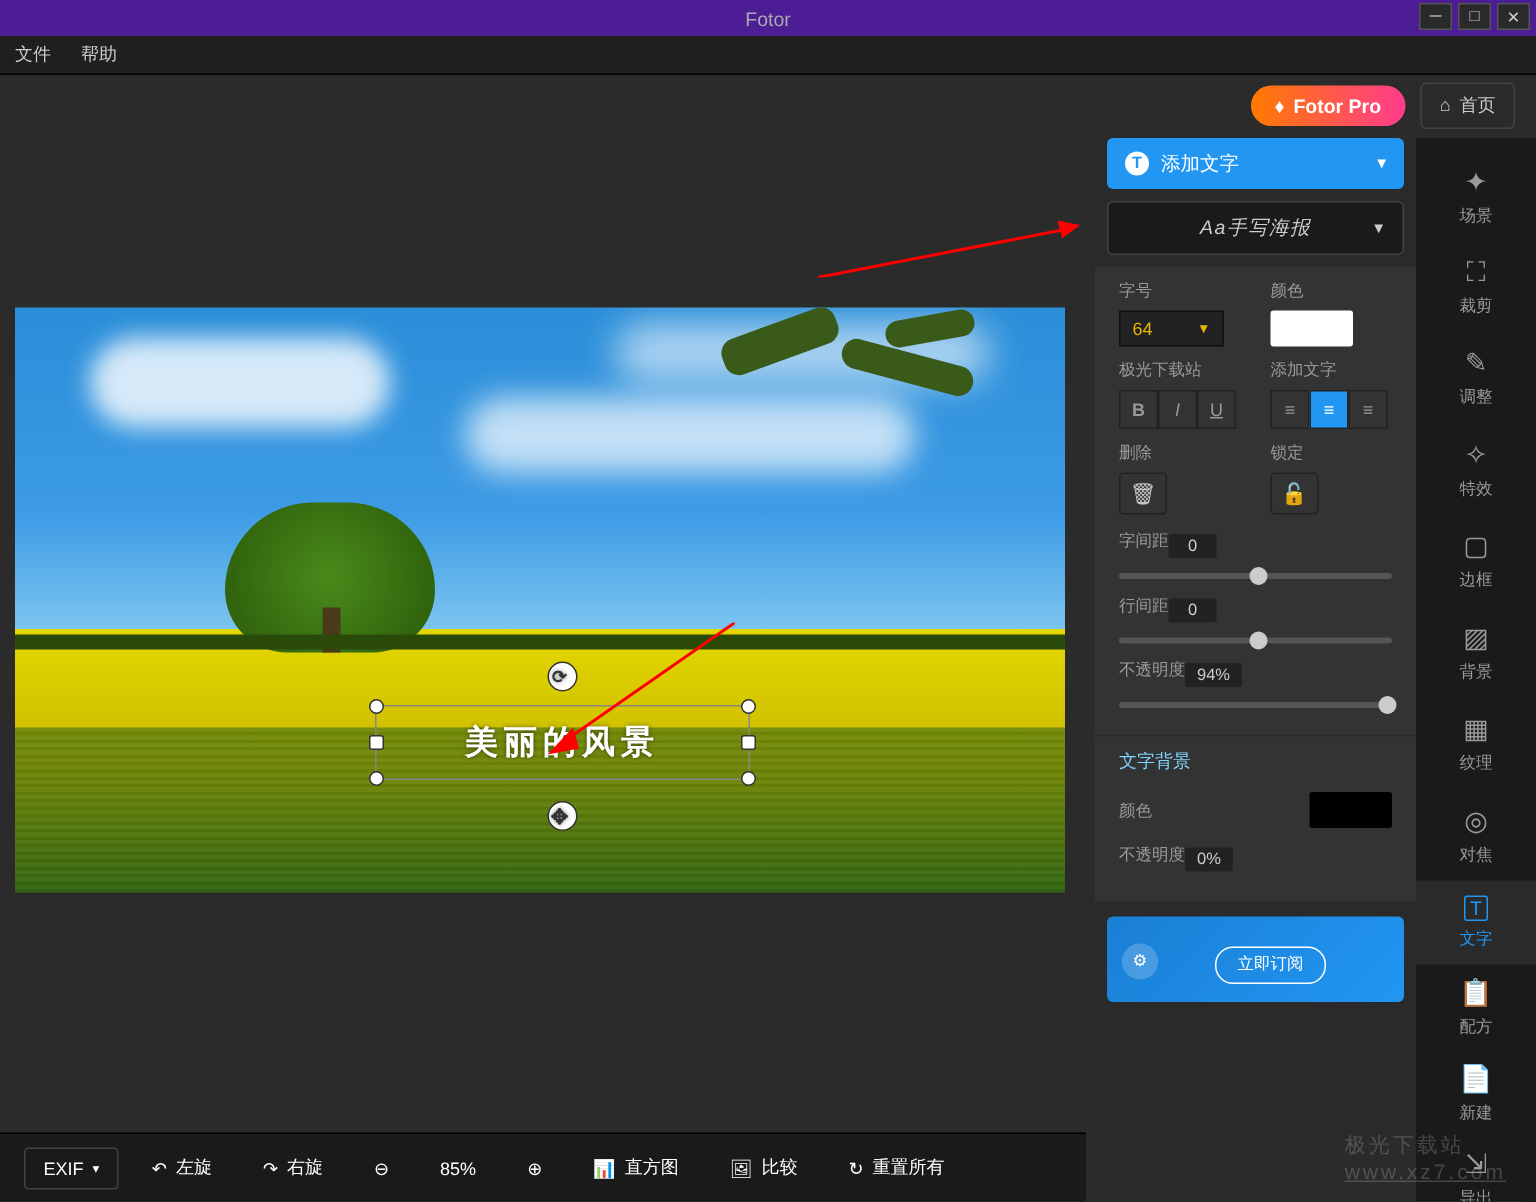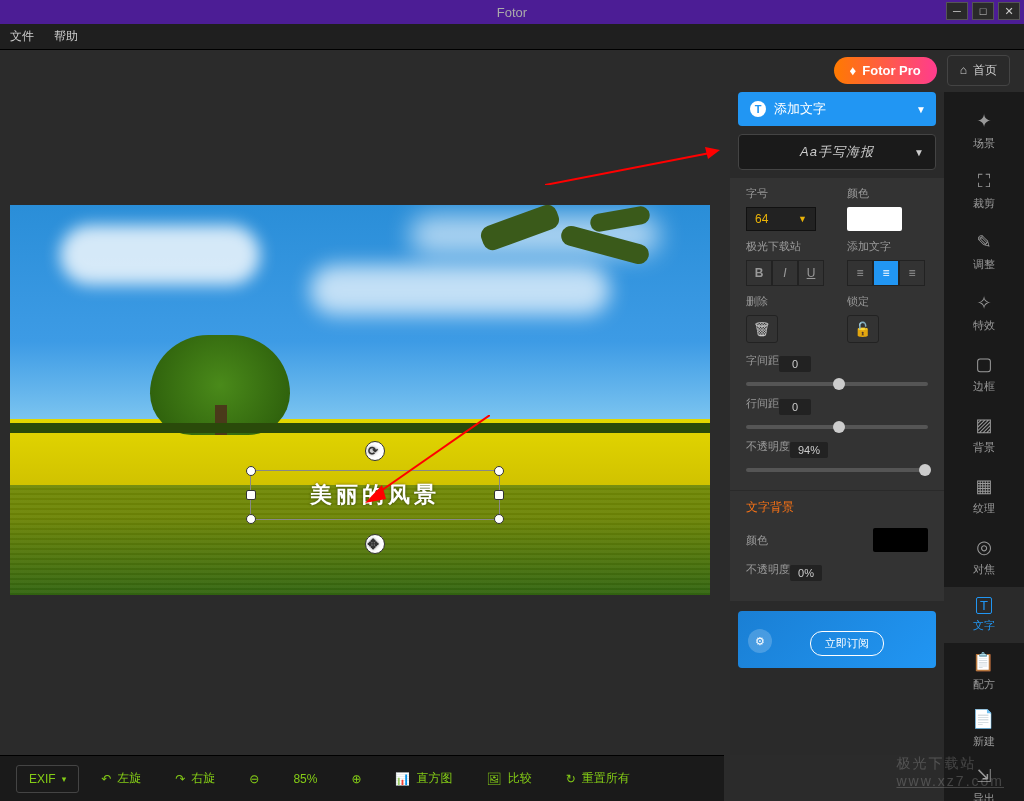--- a/index.html
+++ b/index.html
@@ -60,36 +60,36 @@
 .style-btn { width: 26px; height: 26px; background: #333; border: 1px solid #222; color: #999; display: flex; align-items: center; justify-content: center; font-size: 12px; cursor: pointer; }
 .style-btn.active { background: #2196f3; color: #fff; }
 .icon-btn { width: 32px; height: 28px; background: #333; border: 1px solid #222; color: #ccc; display: flex; align-items: center; justify-content: center; font-size: 14px; cursor: pointer; border-radius: 3px; }
 
 .slider-row { margin: 10px 0; }
 .slider-head { display: flex; justify-content: flex-start; align-items: center; margin-bottom: 8px; }
 .slider-head .val { background: #222; padding: 2px 8px; font-size: 11px; color: #ccc; border-radius: 2px; min-width: 32px; text-align: center; }
 .slider { position: relative; height: 4px; background: #555; border-radius: 2px; }
 .slider-thumb { position: absolute; top: -4px; width: 12px; height: 12px; background: #ccc; border-radius: 50%; cursor: pointer; }
 
-.section-title { font-size: 12px; color: #f97316; margin-bottom: 12px; }
+.section-title { font-size: 12px; color: #7dd3fc; margin-bottom: 12px; }
 .bg-color { width: 55px; height: 24px; background: #000; border-radius: 2px; cursor: pointer; margin-left: 20px; }
 
 .promo { background: linear-gradient(135deg, #1a7fd4, #2196f3); margin: 10px 8px 0; border-radius: 4px; padding: 12px; color: #fff; font-size: 11px; line-height: 1.5; position: relative; bottom: 0; }
 .promo-icon { position: absolute; left: 10px; top: 18px; width: 24px; height: 24px; border-radius: 50%; background: rgba(255,255,255,0.2); display: flex; align-items: center; justify-content: center; }
 .promo-text { margin-left: 30px; }
 .promo-btn { border: 1px solid #fff; border-radius: 12px; padding: 3px 14px; font-size: 11px; display: inline-block; margin-top: 8px; margin-left: 60px; cursor: pointer; }
 
 .sidebar { position: absolute; top: 92px; right: 0; width: 80px; bottom: 0; background: #1a1a1a; display: flex; flex-direction: column; align-items: center; padding-top: 8px; }
 .side-item { width: 100%; padding: 10px 0; display: flex; flex-direction: column; align-items: center; gap: 4px; font-size: 11px; color: #999; cursor: pointer; }
 .side-item.active { background: #2a2a2a; color: #2196f3; }
 .side-item .ico { font-size: 18px; }
 .side-item.small { padding: 8px 0; }
 
 .bottombar { position: absolute; bottom: 0; left: 0; width: 724px; height: 46px; background: #1a1a1a; display: flex; align-items: center; padding: 0 16px; gap: 10px; border-top: 1px solid #000; }
-.bb-item { display: flex; align-items: center; gap: 6px; font-size: 12px; color: #84cc16; padding: 6px 12px; cursor: pointer; border-radius: 3px; }
+.bb-item { display: flex; align-items: center; gap: 6px; font-size: 12px; color: #ffffff; padding: 6px 12px; cursor: pointer; border-radius: 3px; }
 .bb-item.box { border: 1px solid #444; }
 
 .watermark { position: absolute; bottom: 12px; right: 20px; font-size: 14px; color: rgba(200,200,200,0.25); letter-spacing: 2px; pointer-events: none; }
 .watermark .sub { font-size: 14px; display: block; text-align: right; text-decoration: underline; }
 </style>
 </head>
 <body>
 
 <div class="titlebar">
   <span class="title">Fotor</span>

